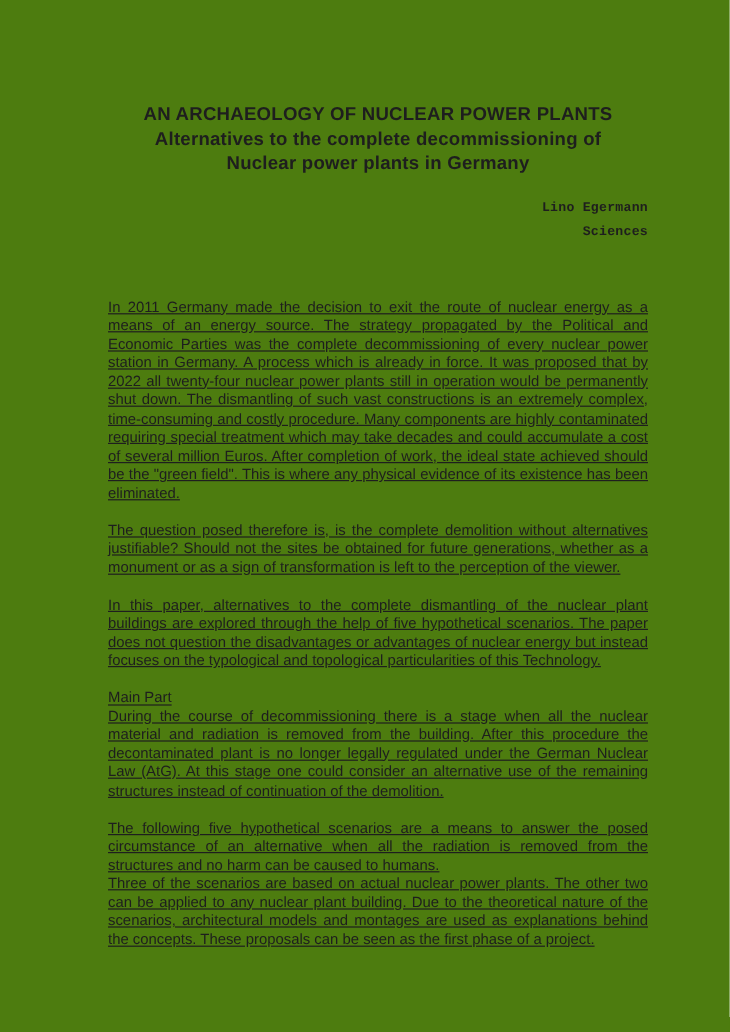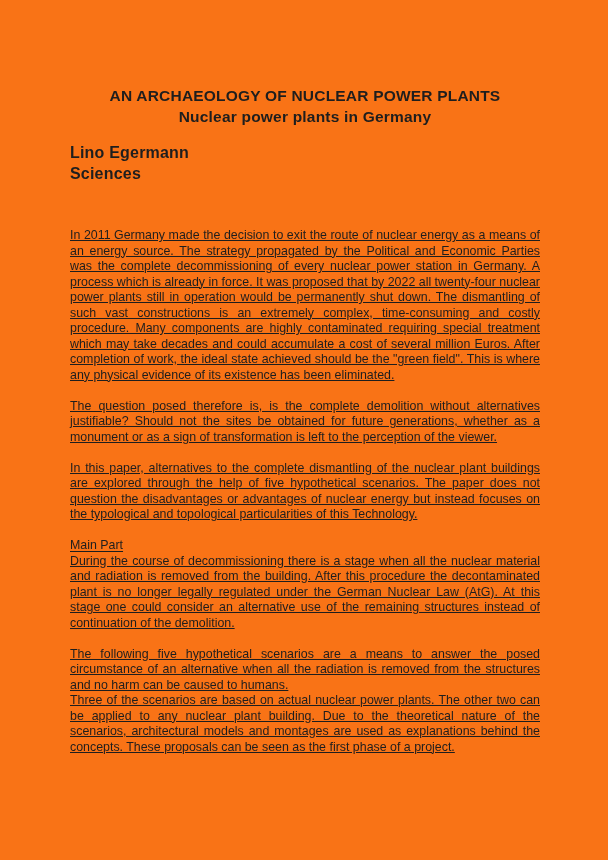--- a/index.html
+++ b/index.html
@@ -11,37 +11,38 @@
     width: 608px;
     height: 860px;
     font-family: "Liberation Sans", sans-serif;
     color: #1e1e1e;
     overflow: hidden;
   }
   .page {
     box-sizing: border-box;
     width: 608px;
     height: 860px;
-    padding: 86px 68px 0 70px;
-    background: #f97316;
+    padding: 86px 68px 0 90px;
+    background: #4d7c0f;
   }
   .title-block {
     text-align: center;
     font-weight: bold;
     font-size: 15.5px;
     line-height: 20.5px;
     letter-spacing: 0.2px;
   }
   .author-block {
     margin-top: 16px;
-    text-align: left;
+    text-align: right;
     font-weight: bold;
-    font-size: 16px;
+    font-size: 11px;
     line-height: 20.5px;
     letter-spacing: 0.2px;
+    font-family: Liberation Mono, monospace;
   }
   .body-text {
     margin-top: 44px;
     font-size: 12.4px;
     line-height: 15.5px;
   }
   .section-heading {
     text-decoration: underline;
     text-underline-offset: 2px;
   }
@@ -60,20 +61,21 @@
     margin-top: 15.5px;
   }
 </style>
 </head>
 <body>
 
 <div class="page">
 
   <header class="title-block">
     <div>AN ARCHAEOLOGY OF NUCLEAR POWER PLANTS</div>
+    <div>Alternatives to the complete decommissioning of</div>
     <div>Nuclear power plants in Germany</div>
   </header>
 
   <div class="author-block">
     <div>Lino Egermann</div>
     <div>Sciences</div>
   </div>
 
   <div class="body-text">
 

